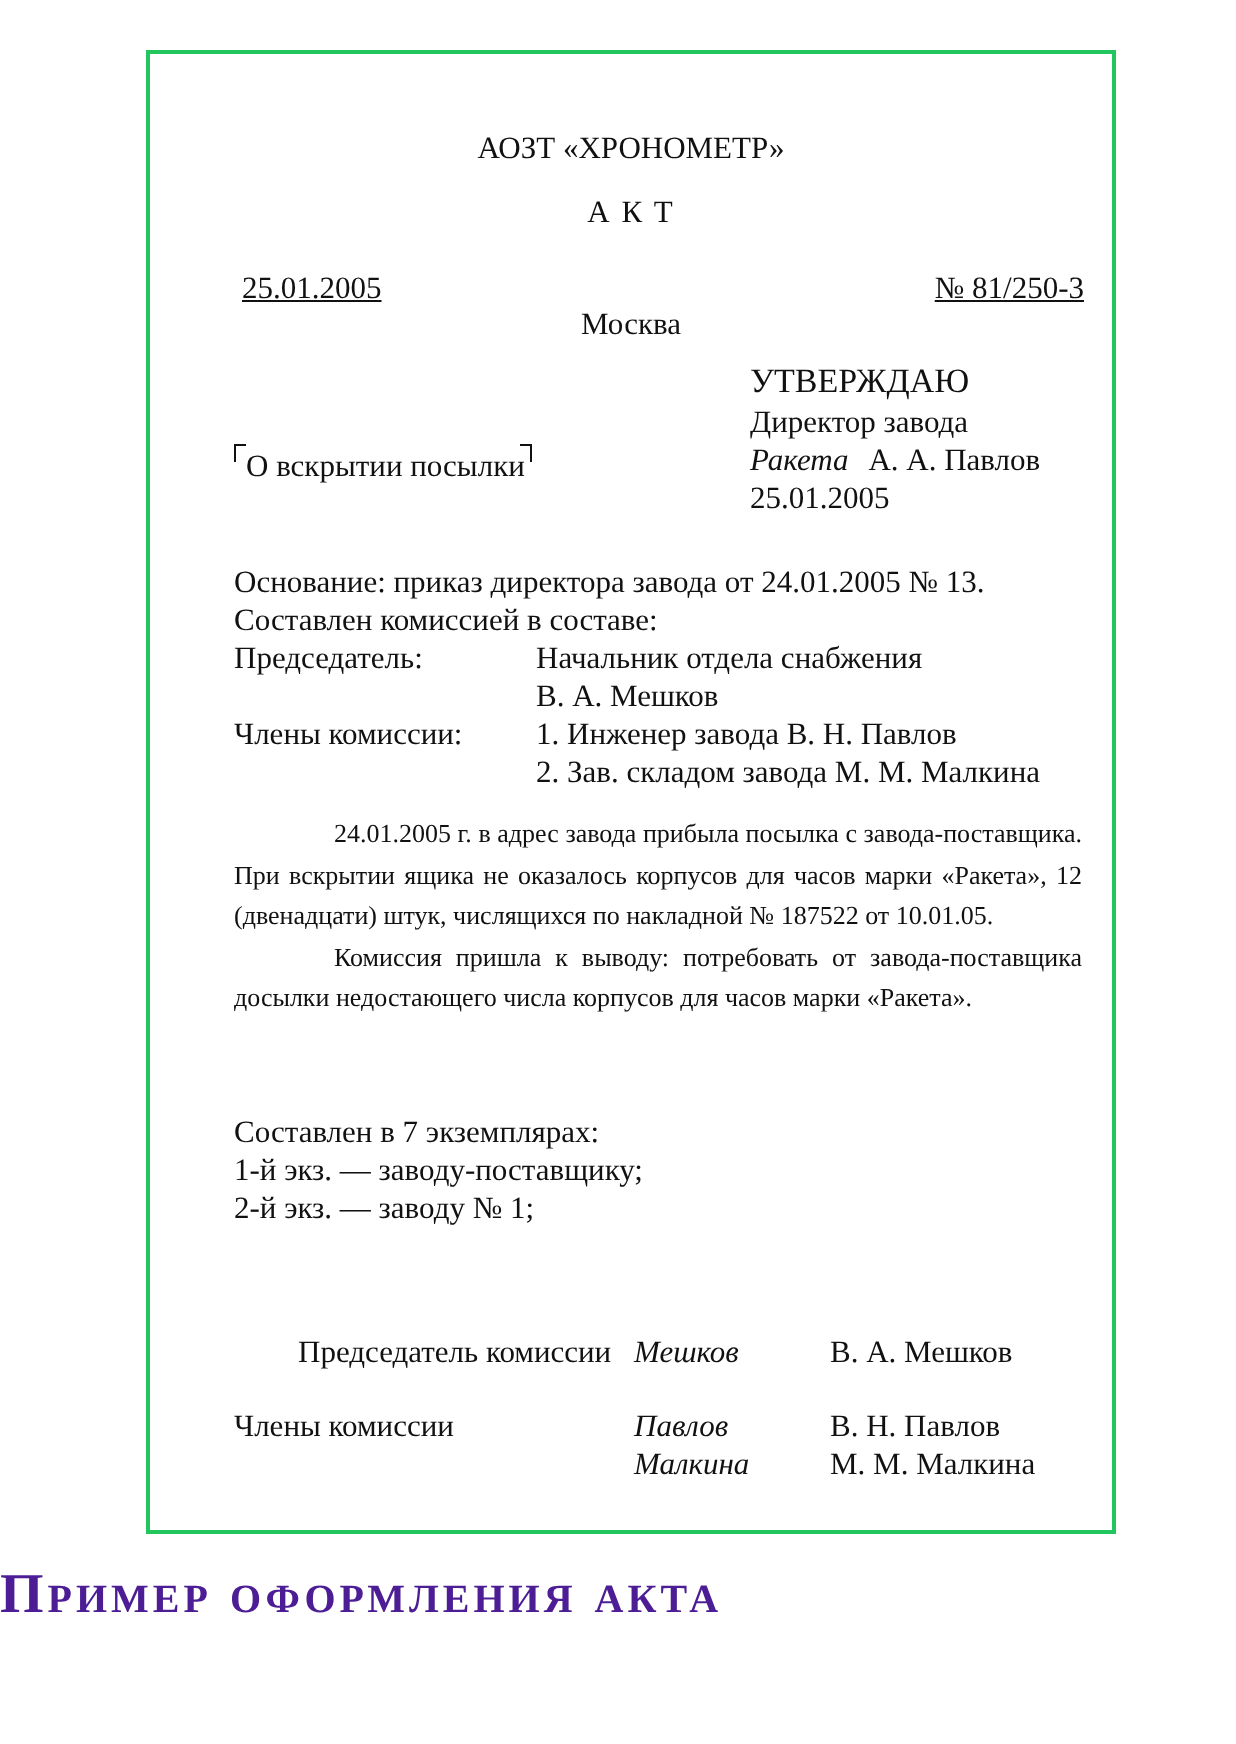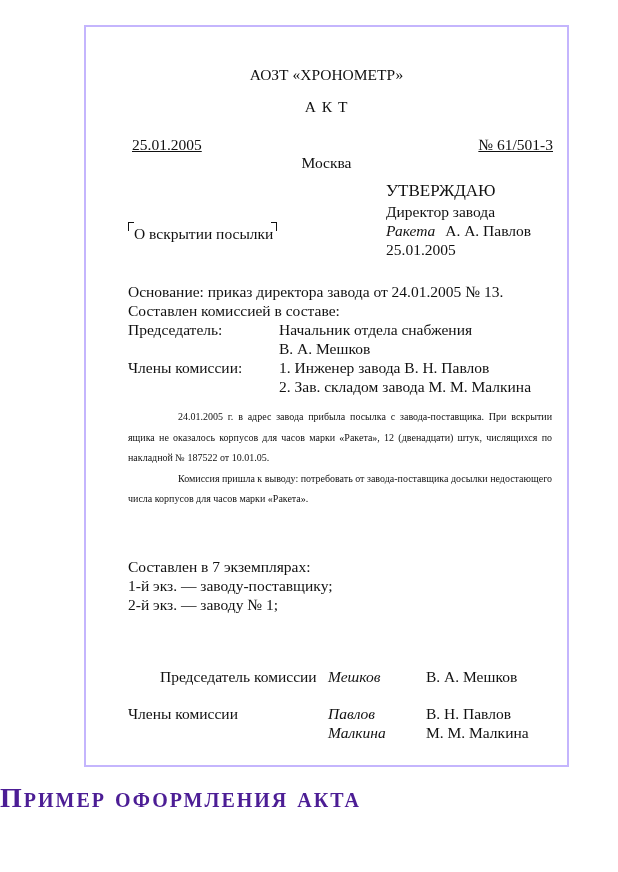--- a/index.html
+++ b/index.html
@@ -2,54 +2,54 @@
 <html><head>
   <meta charset="utf-8">
   <style>
     html, body { margin: 0; padding: 0; background: #ffffff; }
     body {
       width: 618px; height: 872px; position: relative; overflow: hidden;
       font-family: "Liberation Serif", "DejaVu Serif", serif;
       color: #111111;
     }
     .frame {
-      position: absolute; left: 84px; top: 25px;
+      position: absolute; left: 73px; top: 25px;
       width: 481px; height: 738px;
-      border: 2px solid #c4b5fd;
+      border: 2px solid #22c55e;
       box-sizing: content-box;
     }
     .abs { position: absolute; white-space: nowrap; }
     .t { font-size: 15.5px; line-height: 19px; }
     .center { left: 0; right: 0; text-align: center; }
     .u { text-decoration: underline; }
     .it { font-style: italic; }
     .corner { position: absolute; width: 5px; height: 8px; border-color: #111; border-style: solid; }
     .corner.tl { border-width: 1px 0 0 1px; }
     .corner.tr { border-width: 1px 1px 0 0; }
     .para {
       position: absolute; left: 42px; width: 424px;
-      font-size: 10px; line-height: 20.5px; text-align: justify;
+      font-size: 13px; line-height: 20.5px; text-align: justify;
     }
     .para p { margin: 0; text-indent: 50px; }
     .caption {
       position: absolute; left: 0; right: 0; top: 782px; text-align: left;
       font-family: "Liberation Serif", "DejaVu Serif", serif;
       font-weight: bold; font-size: 28px; letter-spacing: 2px;
       font-variant: small-caps; color: #4c1d95;
     }
   </style>
 </head>
 <body>
 
 <div class="frame">
   <div class="abs t center" style="top:38px;">АОЗТ «ХРОНОМЕТР»</div>
   <div class="abs t center" style="top:70px; letter-spacing:1px;">А К Т</div>
 
   <div class="abs t u" style="left:46px; top:108px;">25.01.2005</div>
-  <div class="abs t u" style="right:14px; top:108px;">№ 61/501-3</div>
+  <div class="abs t u" style="right:14px; top:108px;">№ 81/250-3</div>
   <div class="abs" style="left:42px; top:195px;">
     <span class="corner tl" style="left:0; top:0;"></span>
     <span class="t" style="position:relative; left:6px; top:2px;">О вскрытии посылки</span>
     <span class="corner tr" style="right:-10px; top:0;"></span>
   </div>
 
   <div class="abs t center" style="top:126px;">Москва</div>
 
   <div class="abs" style="left:300px; top:153px;">
     <div class="t" style="font-size:17px; line-height:22px;">УТВЕРЖДАЮ</div>

